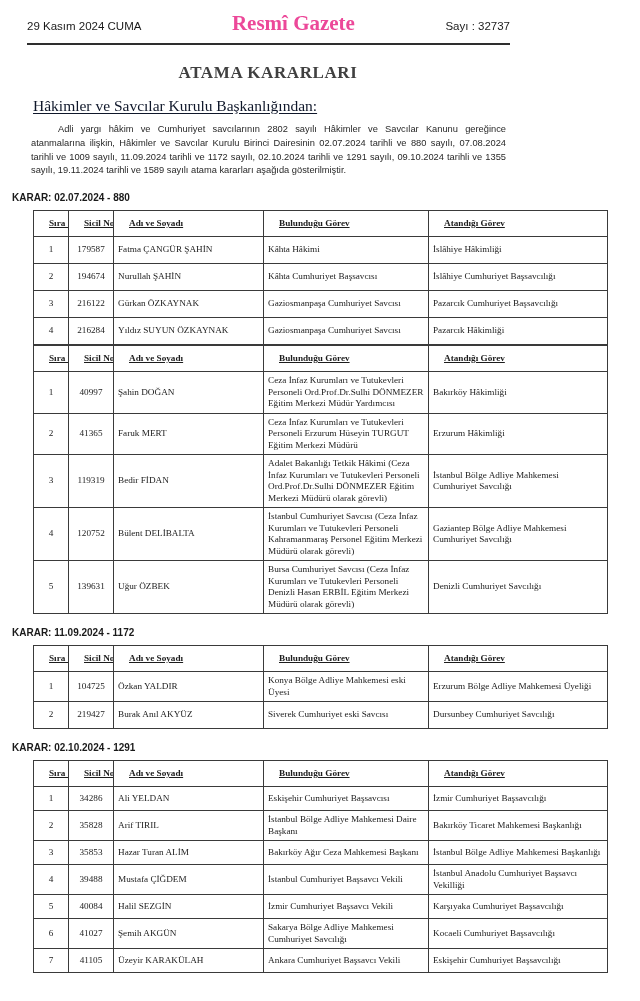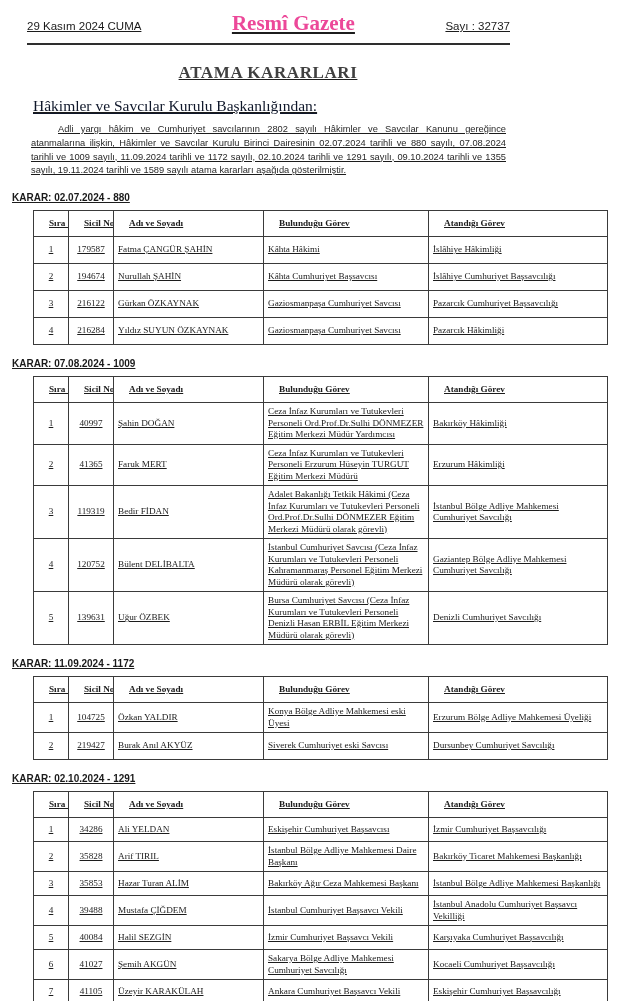--- a/index.html
+++ b/index.html
@@ -1,20 +1,20 @@
 <!DOCTYPE html>
 <html lang="tr"><head>
 <meta charset="utf-8">
 <style>
   html,body{margin:0;padding:0;}
   body{
     width:640px;height:1001px;background:#ffffff;overflow:hidden;
     color:#1c1c1c;font-family:"Liberation Serif",serif;
   }
-  .page{position:relative;width:536px;height:1001px;background:#fff;text-decoration:underline;}
+  .page{position:relative;width:536px;height:1001px;background:#fff;}
 
   
   .masthead{display:flex;justify-content:space-between;align-items:baseline;
     padding:11px 26px 0 27px;}
   .m-date,.m-issue{font-family:"Liberation Sans",sans-serif;font-size:11.5px;color:#1a1a1a;}
   .m-title{font-family:"Liberation Serif",serif;font-weight:bold;font-size:21px;color:#b01218;}
   .rule{border-bottom:2px solid #2e2e2e;margin:7px 26px 0 27px;}
 
   
   .doc-title{text-align:center;font-weight:bold;font-size:17px;letter-spacing:.6px;
@@ -98,21 +98,20 @@
           </tr>
           <tr>
             <td class="num">4</td>
             <td class="num">216284</td>
             <td>Yıldız SUYUN ÖZKAYNAK</td>
             <td>Gaziosmanpaşa Cumhuriyet Savcısı</td>
             <td>Pazarcık Hâkimliği</td>
           </tr>
         </tbody>
       </table>
-      <div class="karar">KARAR: 07.08.2024 - 1009</div>
       <table class="rows-compact">
         <colgroup>
           <col style="width: 35px;">
           <col style="width: 45px;">
           <col style="width: 150px;">
           <col style="width: 165px;">
           <col style="width: 179px;">
         </colgroup>
         <thead>
           <tr>

